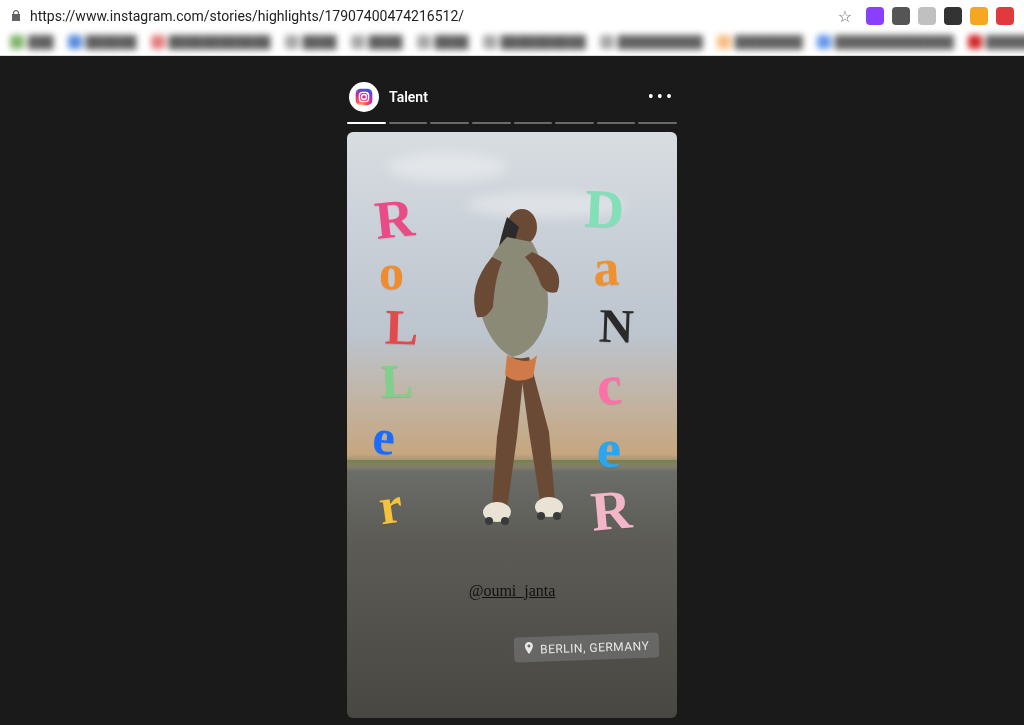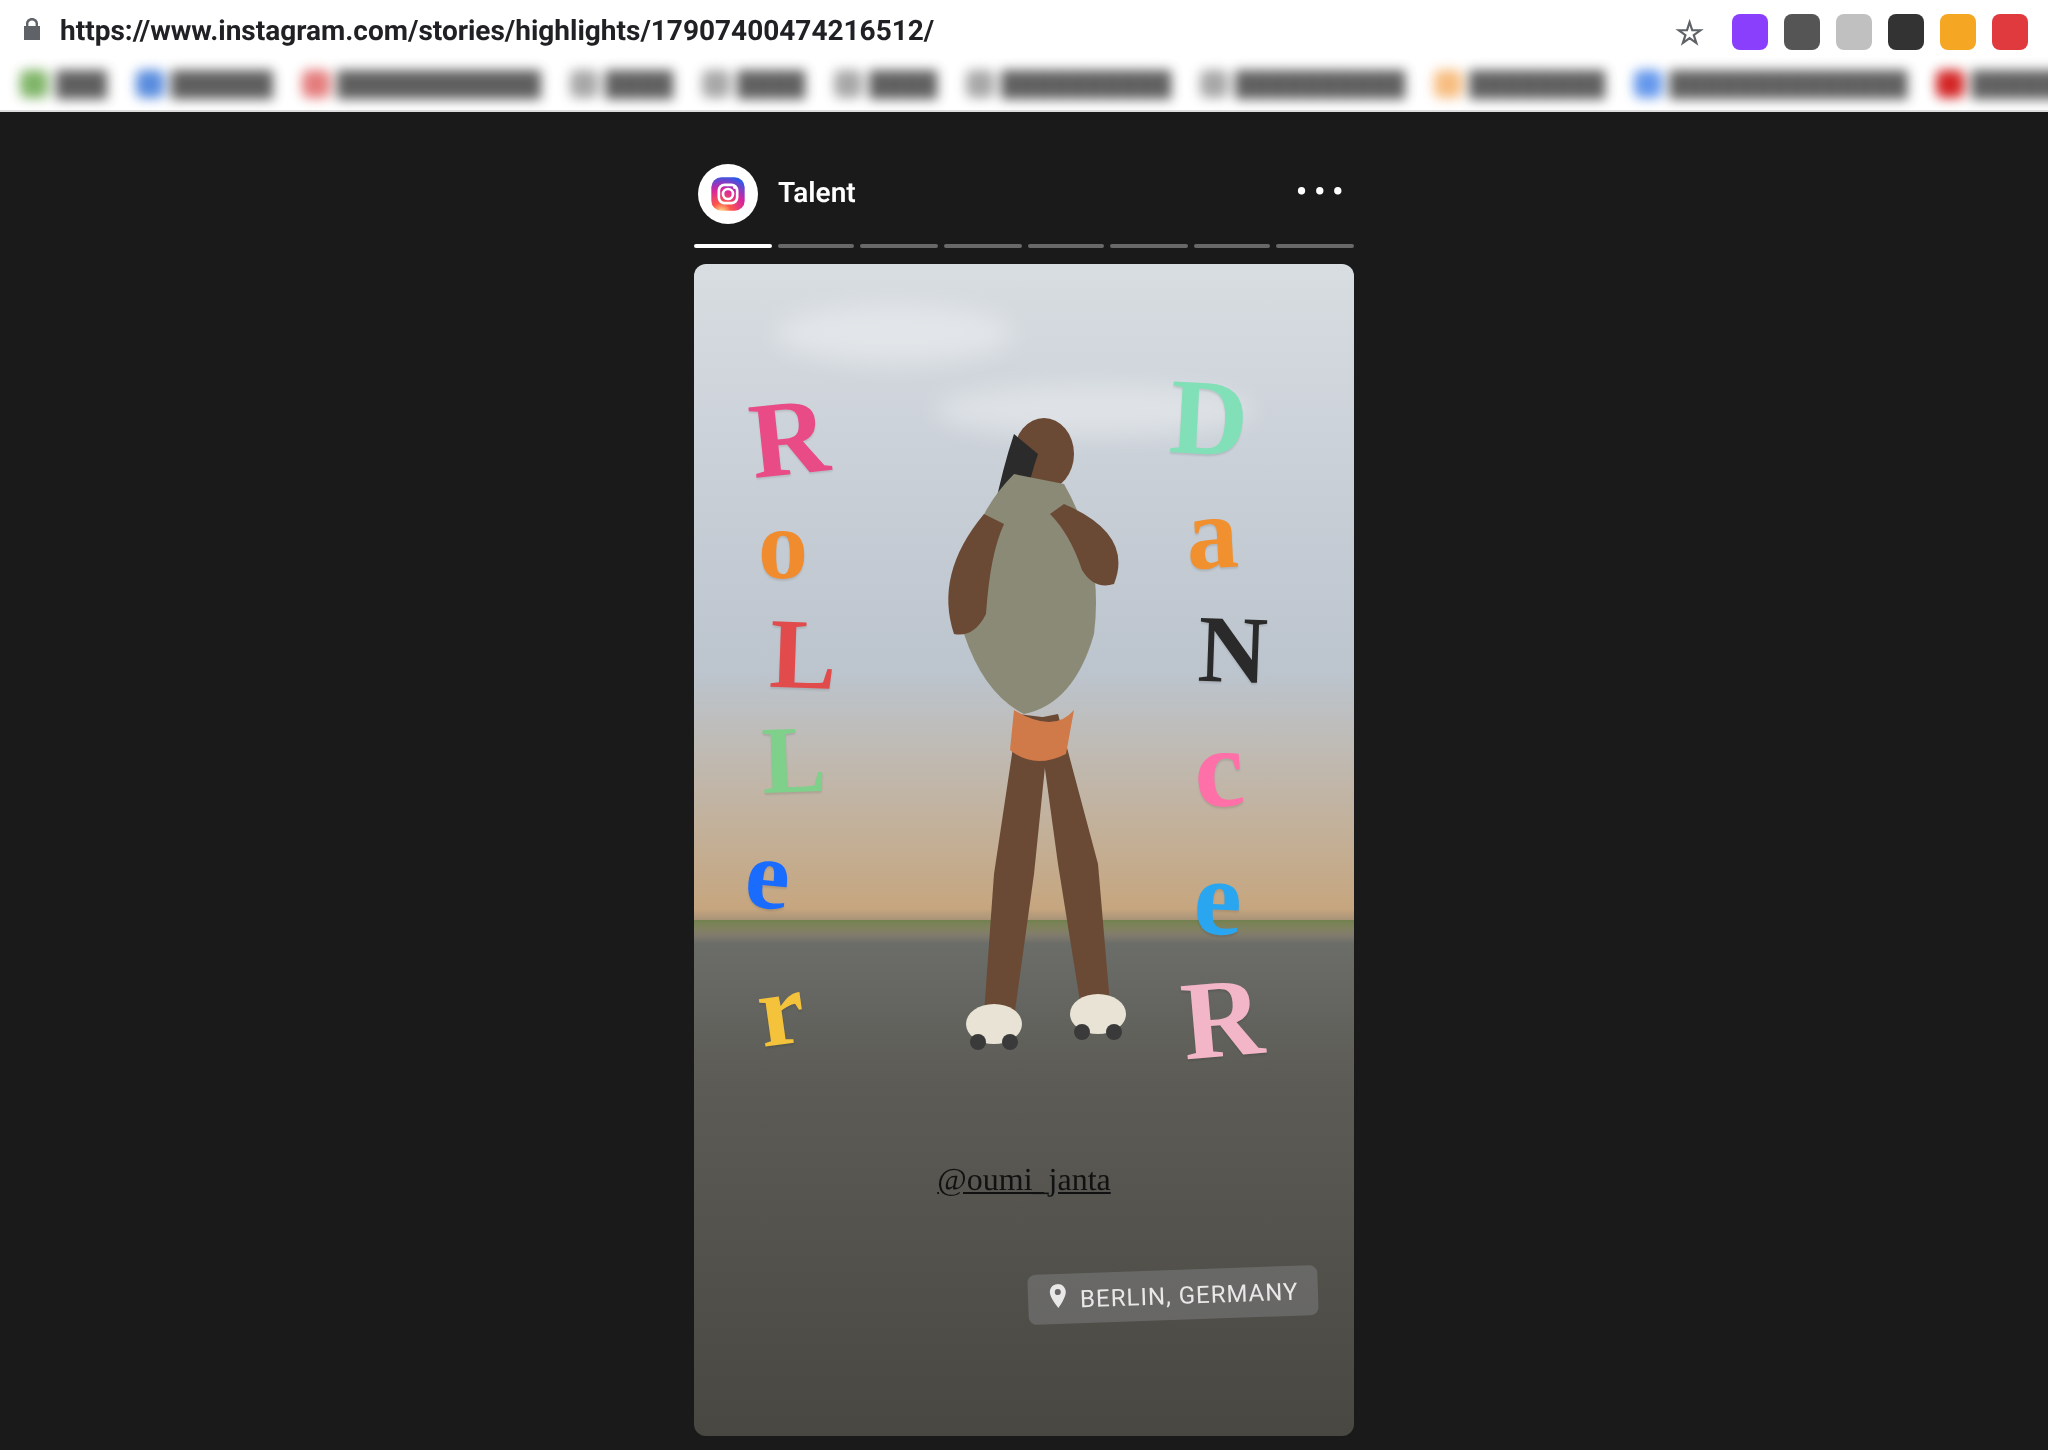--- a/index.html
+++ b/index.html
@@ -11,21 +11,20 @@
     background: #fff;
     overflow: hidden;
   }
   
   .browser-chrome {
     height: 56px;
     width: 100%;
     box-sizing: border-box;
     border-bottom: 1px solid #ddd;
     background: #fff;
-    font-weight: bold;
   }
   .address-row {
     display: flex;
     align-items: center;
     height: 28px;
     padding: 2px 10px 0 10px;
     gap: 8px;
   }
   .lock-icon {
     color: #5f6368;

